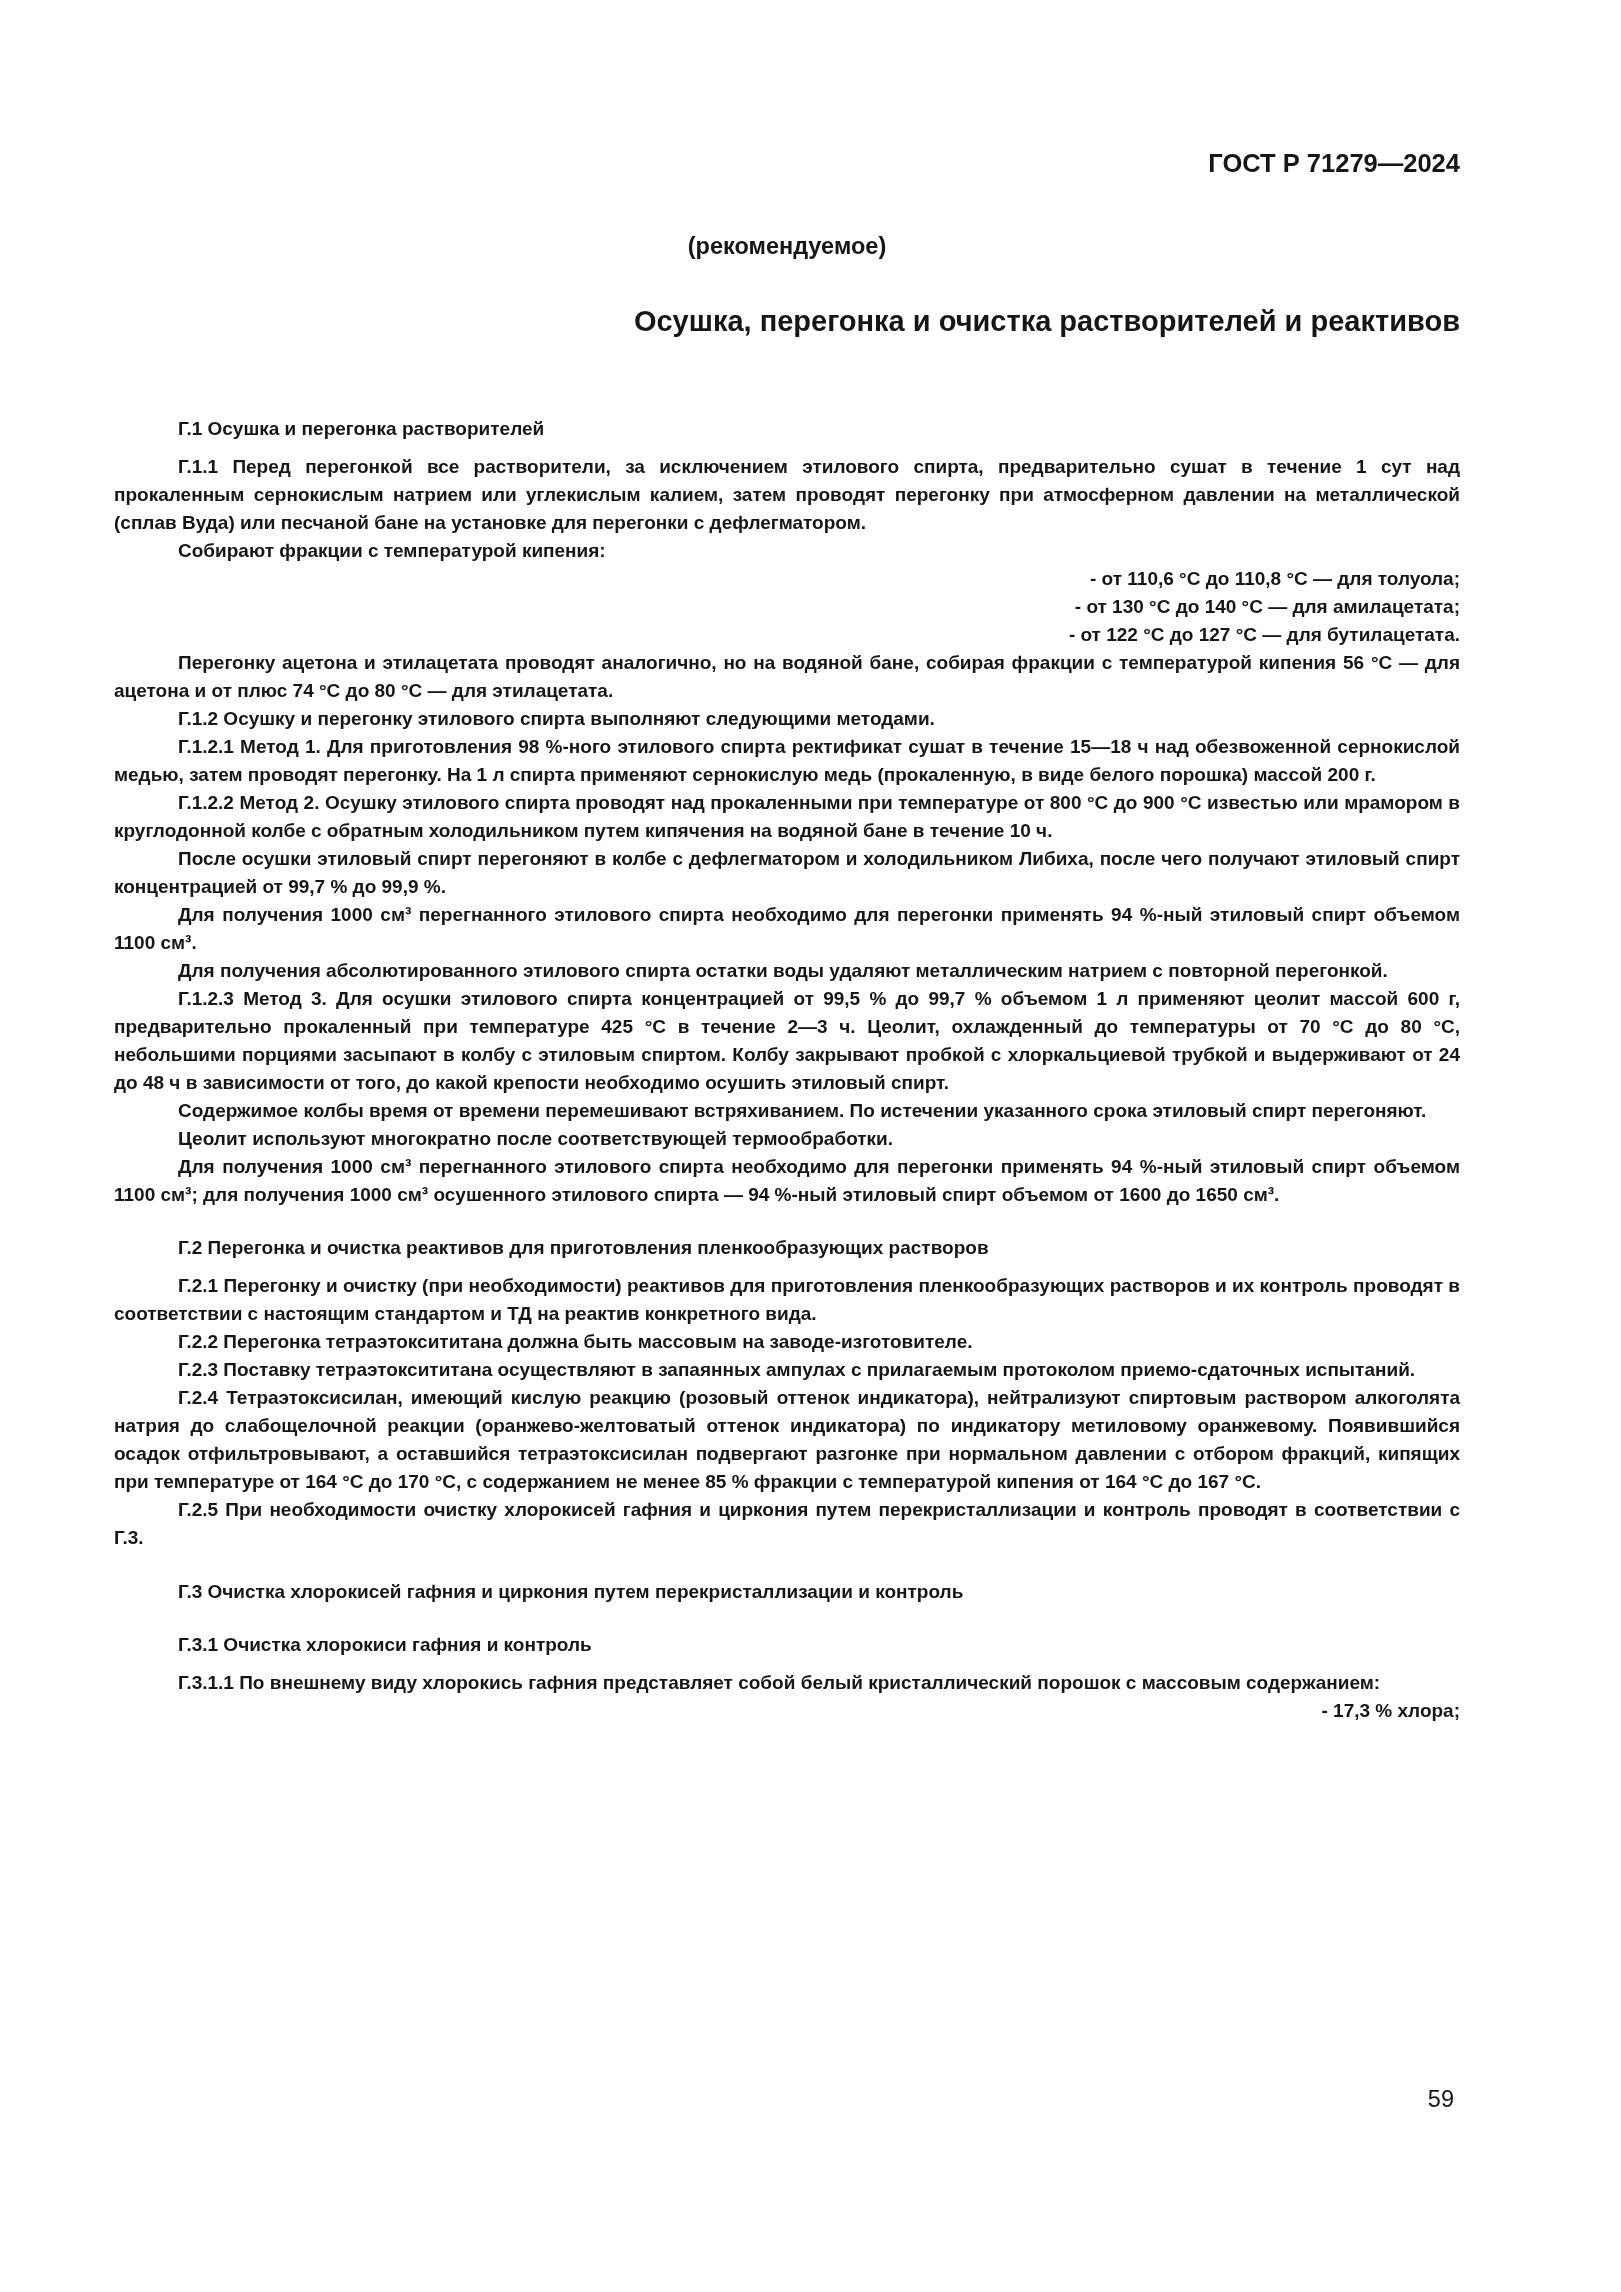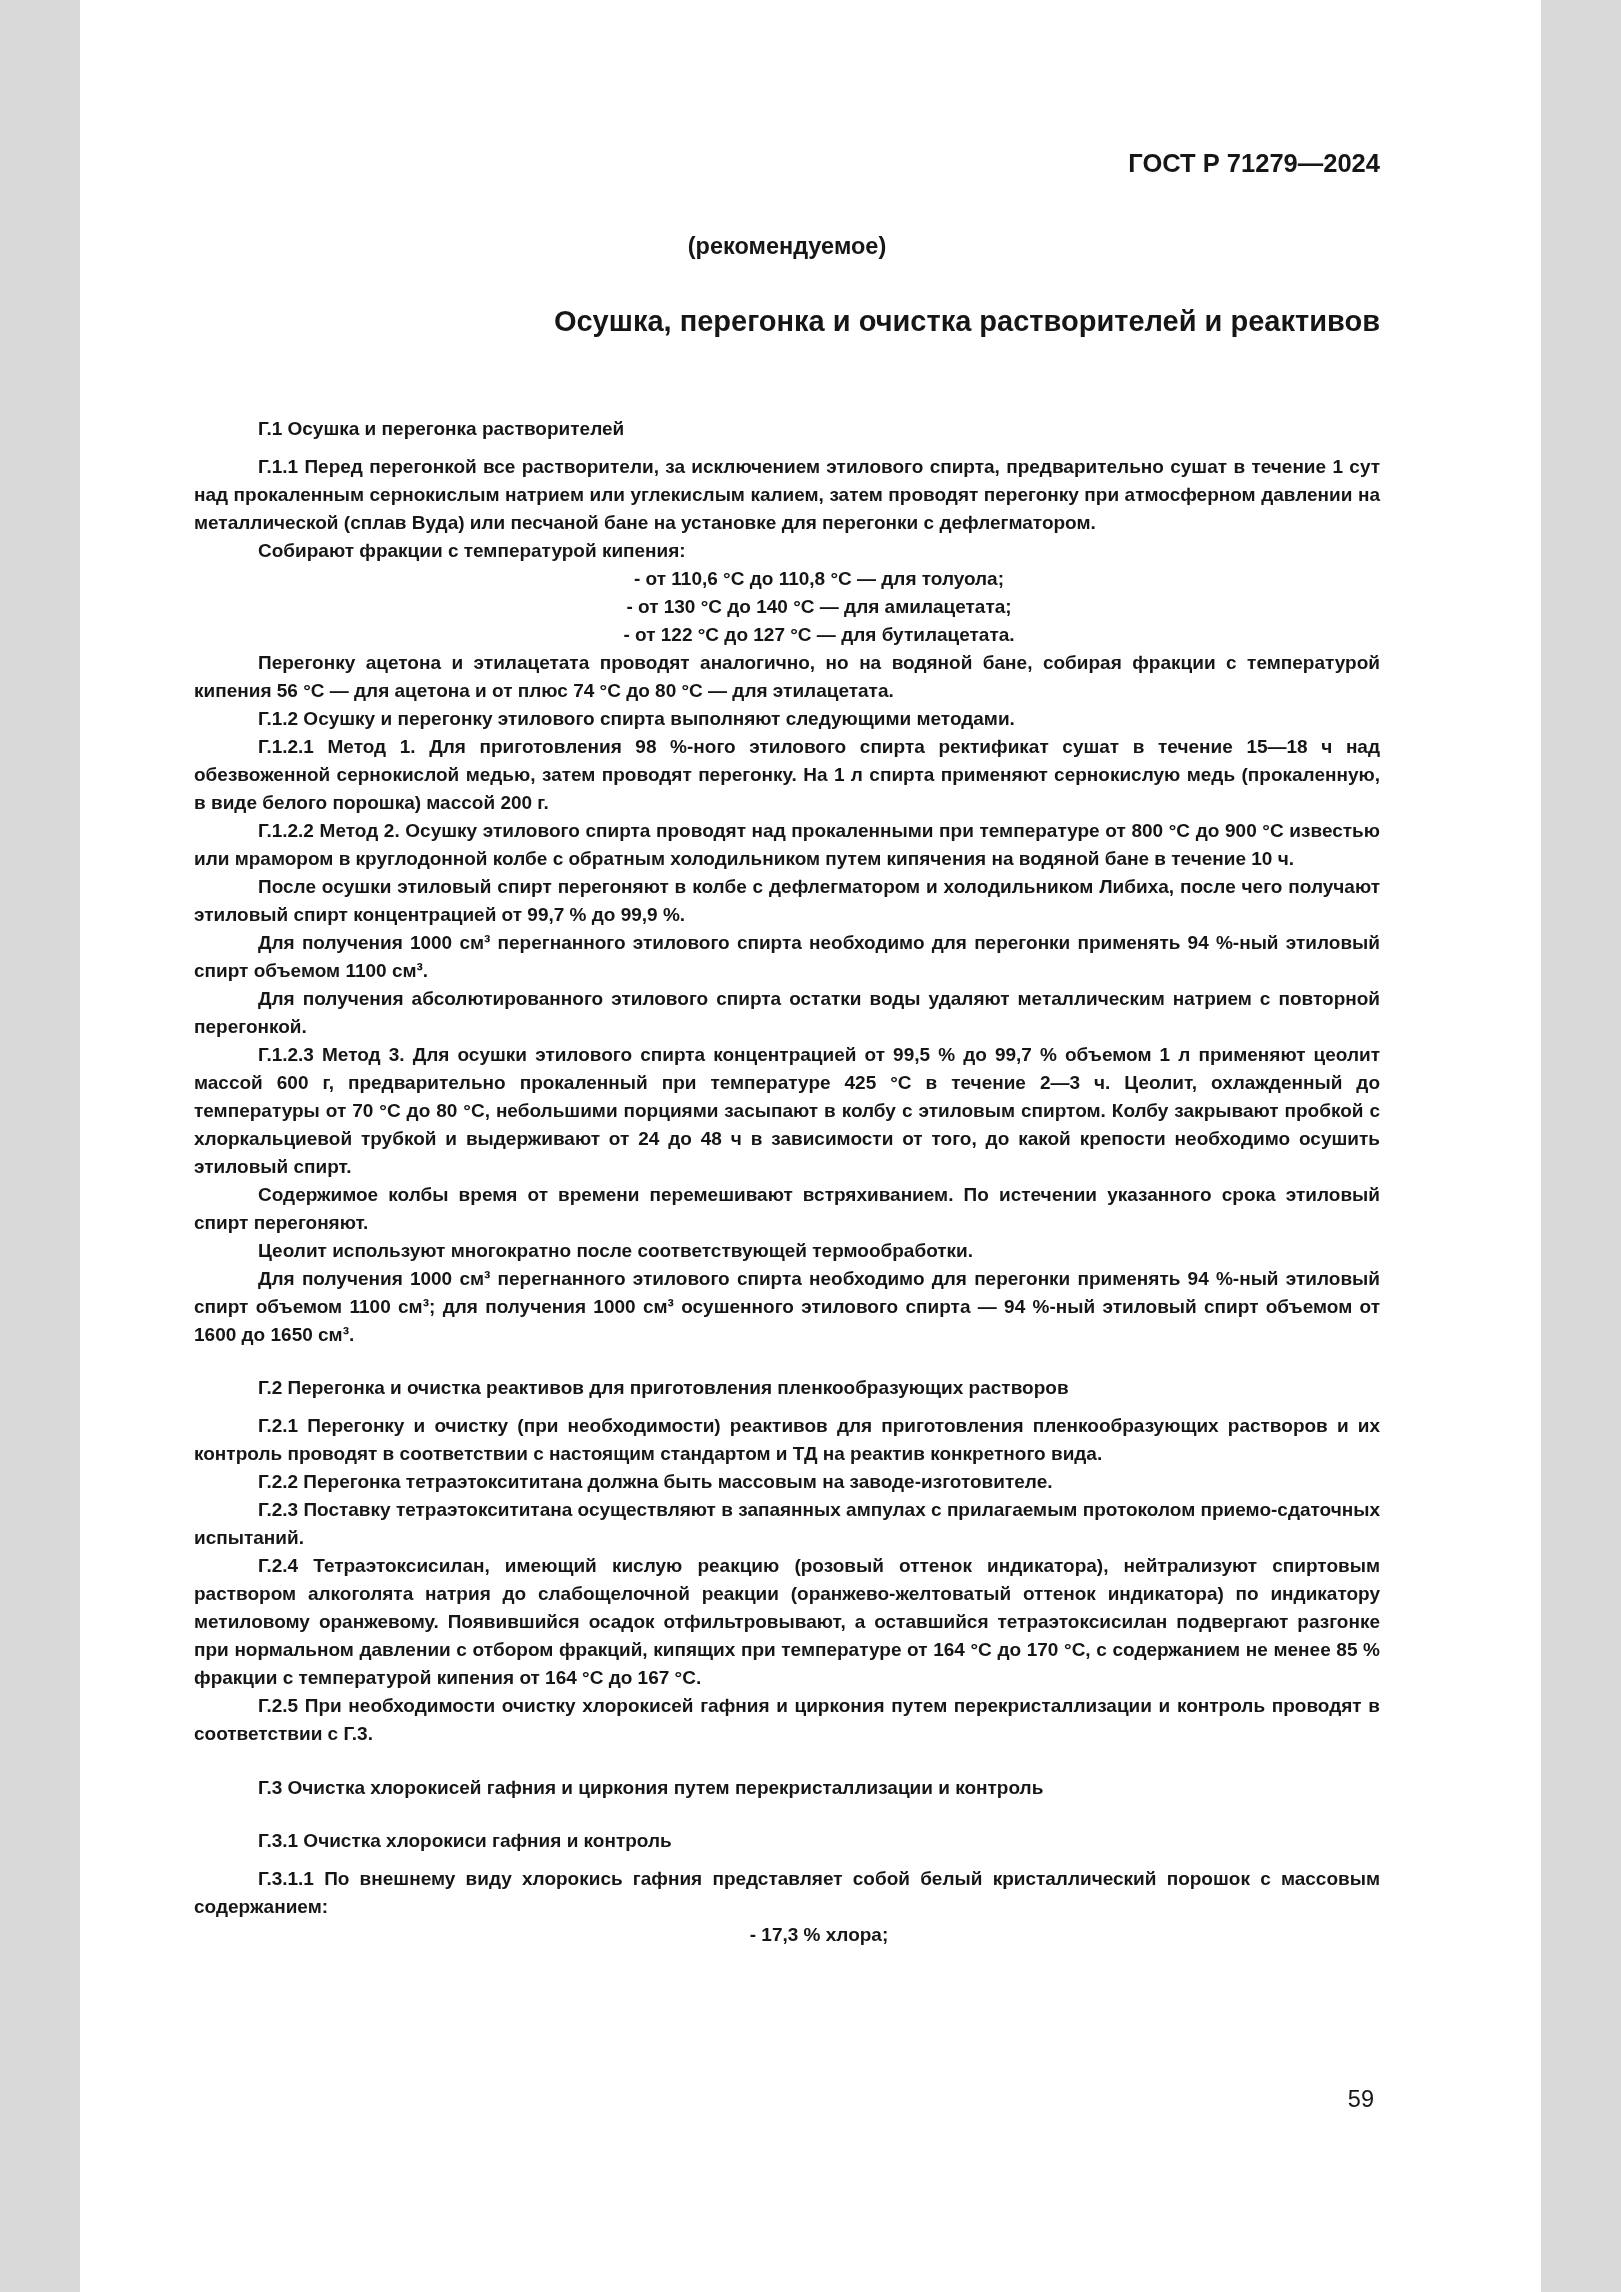--- a/index.html
+++ b/index.html
@@ -2,21 +2,21 @@
 <html><head>
 <meta charset="utf-8">
 <style>
   html, body {
     margin: 0;
     padding: 0;
     background: #d9d9d9;
   }
   .page {
     position: relative;
-    width: 1461px;
+    width: 1621px;
     height: 2293px;
     margin: 0 auto;
     background: #ffffff;
     color: #161616;
     font-family: "Liberation Sans", sans-serif;
     box-sizing: border-box;
     padding: 149px 161px 0 114px;
     overflow: hidden;
   }
   .doc-code {
@@ -44,21 +44,21 @@
     margin-top: 78px;
     font-size: 19px;
     line-height: 28px;
   }
   .block { margin: 0; font-weight: bold; }
   .paragraph {
     text-align: justify;
     text-indent: 64px;
   }
   .list-item {
-    text-align: center;
+    text-align: right;
     text-indent: 64px;
   }
   .heading {
     font-weight: bold;
     text-align: left;
     text-indent: 64px;
     margin-top: 25.5px;
     margin-bottom: 9.8px;
   }
   .page-number {

